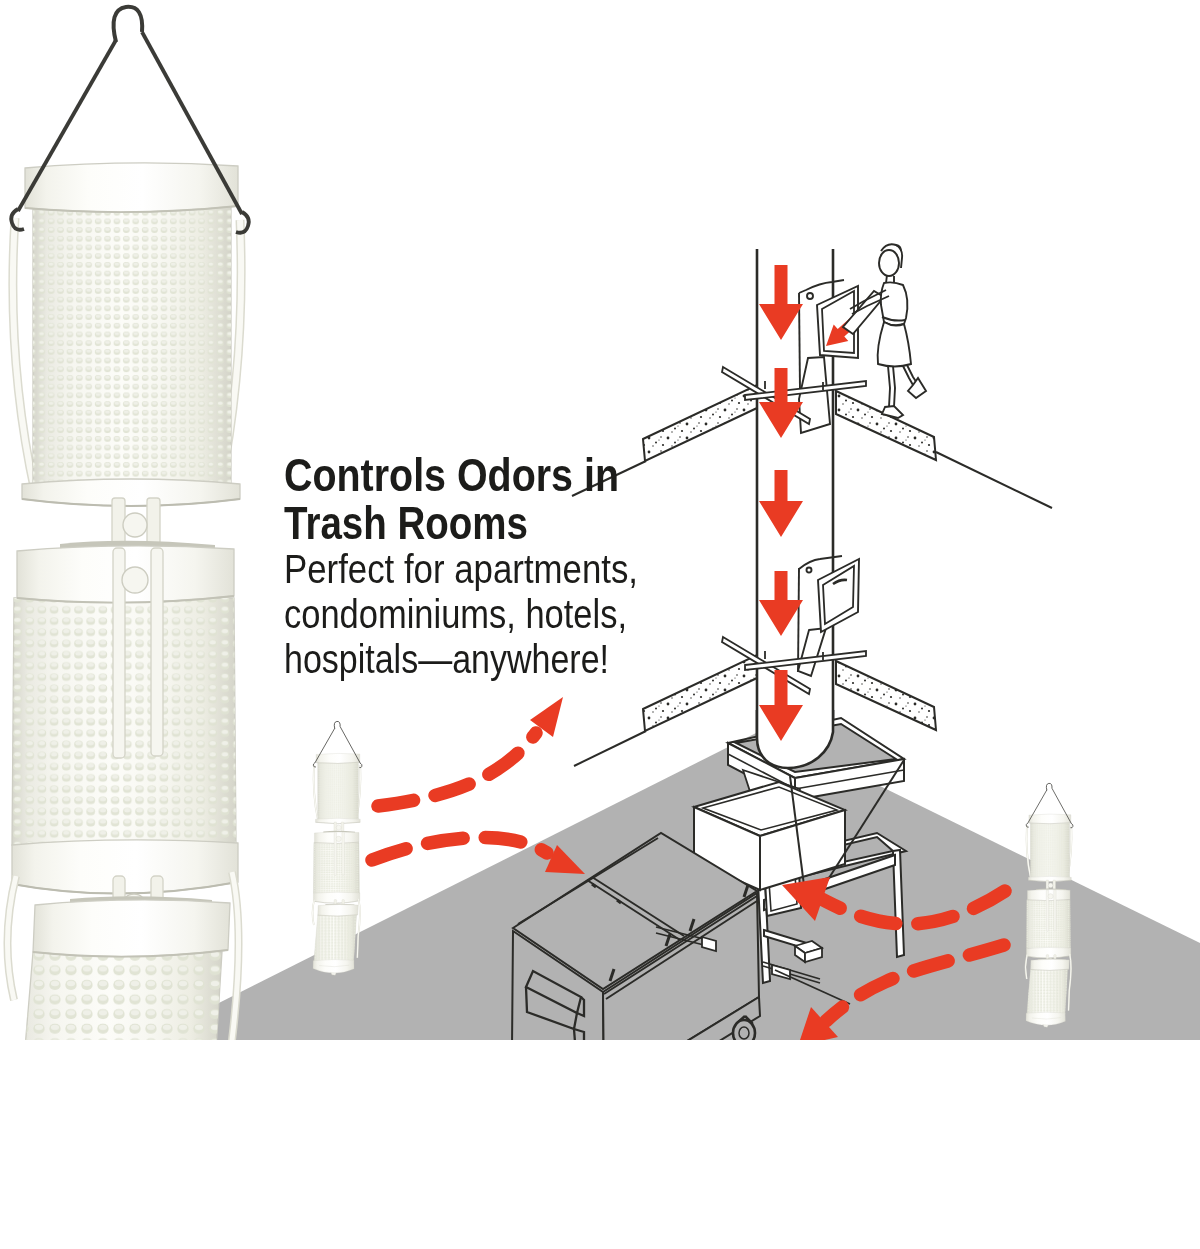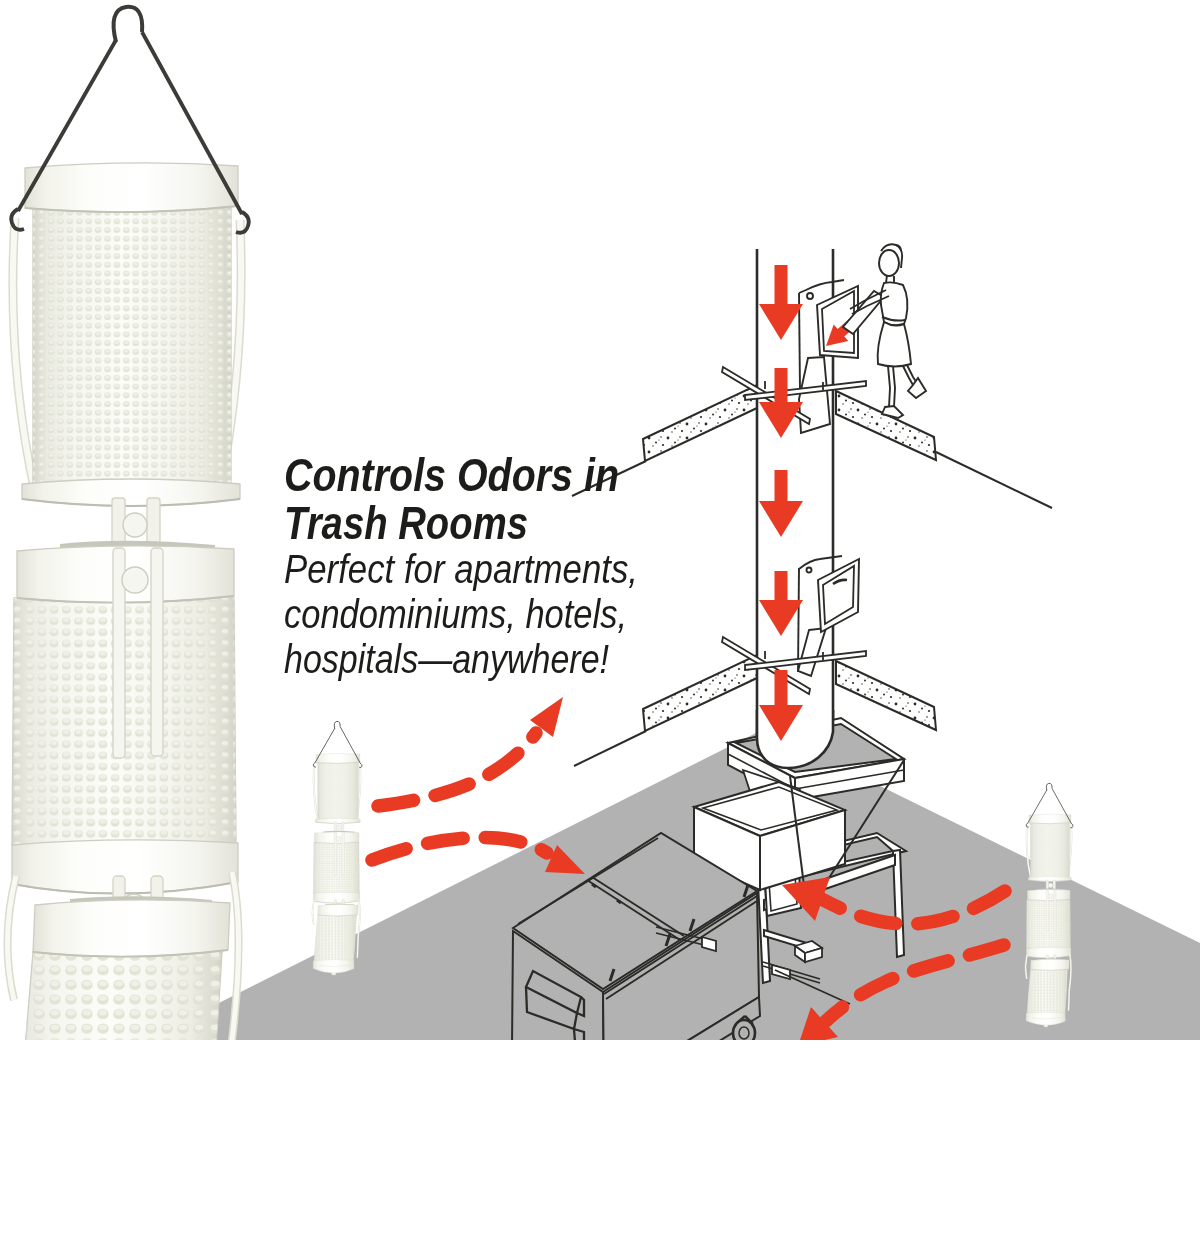--- a/index.html
+++ b/index.html
@@ -1,16 +1,16 @@
 <!DOCTYPE html>
 <html><head>
 <meta charset="utf-8">
 <style>
 html,body{margin:0;padding:0;background:#fff;}
-.page{position:relative;width:1200px;height:1040px;overflow:hidden;background:#eab308;font-family:"Liberation Sans",sans-serif;font-style:italic;}
+.page{position:relative;width:1200px;height:1040px;overflow:hidden;background:#eab308;font-family:"Liberation Sans",sans-serif;}
 </style>
 </head>
 <body>
 <div class="page">
 <svg width="1200" height="1249" viewBox="0 0 1200 1249">
 <defs>
 <linearGradient id="cylG" x1="0" y1="0" x2="1" y2="0">
 <stop offset="0" stop-color="#d5d5cb"></stop>
           <stop offset="0.07" stop-color="#eaeae2"></stop>
 <stop offset="0.2" stop-color="#f6f6f0"></stop>

